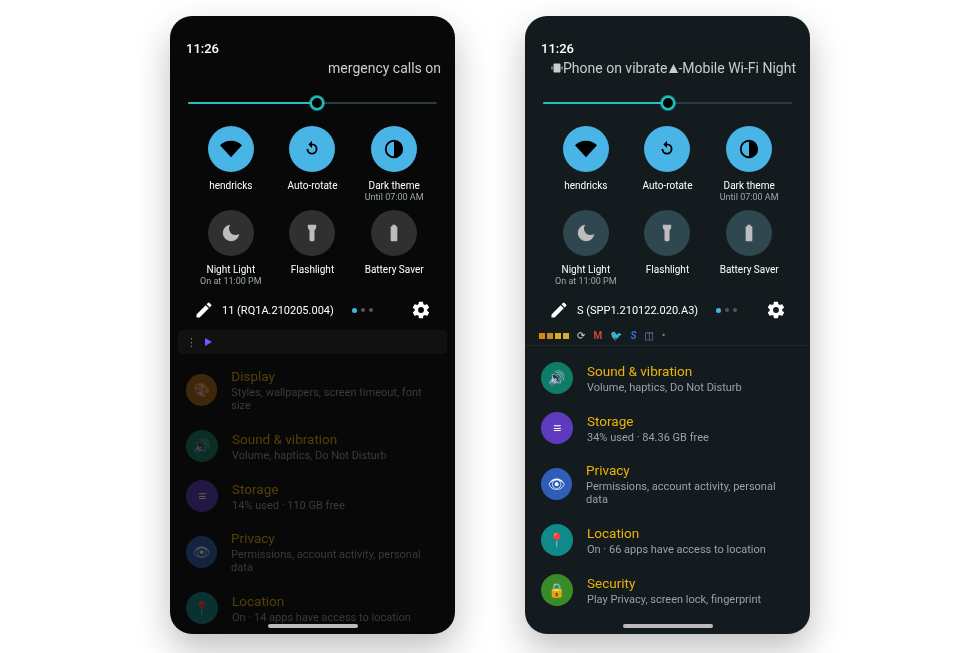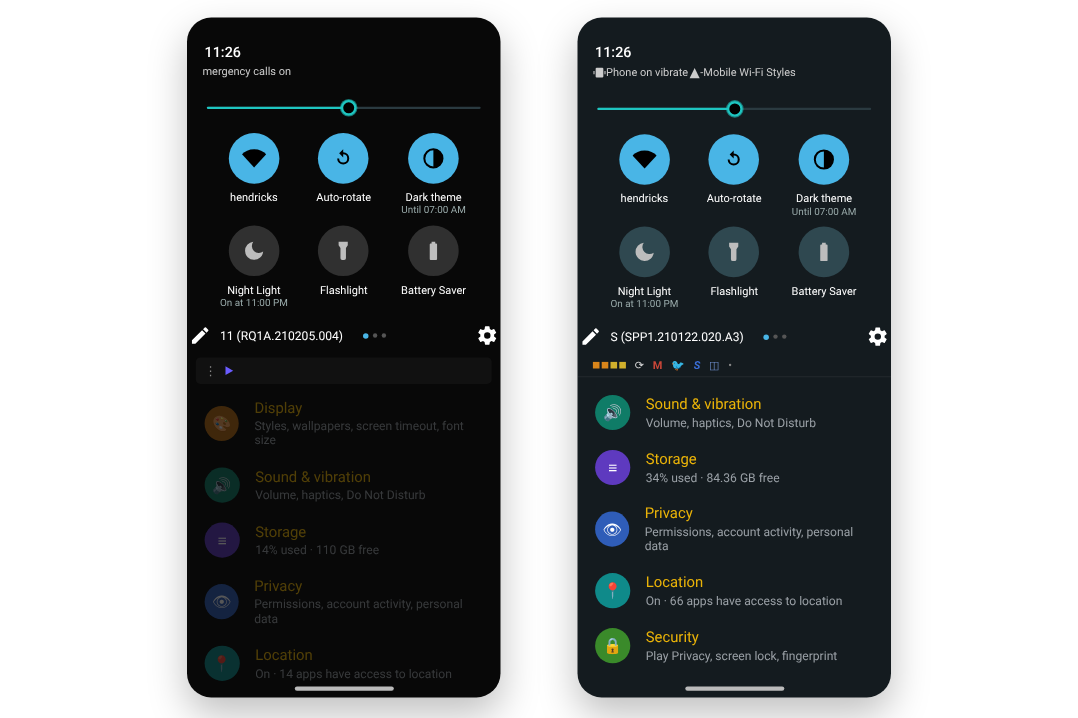--- a/index.html
+++ b/index.html
@@ -22,21 +22,21 @@
     overflow: hidden;
     position: relative;
     box-shadow: 0 15px 35px rgba(0,0,0,0.25);
     color: #fff;
   }
   .phone-left { background: #080808; }
   .phone-right { background: #141B1F; }
 
   
   .status { height: 42px; display:flex; align-items:flex-end; padding:0 16px 2px; font-size:13px; font-weight:500; }
-  .status-sub { display:flex; align-items:center; justify-content:flex-start; padding:2px 14px 6px; font-size:10px; color:#ccc; }
+  .status-sub { display:flex; align-items:center; justify-content:flex-end; padding:2px 14px 6px; font-size:14px; color:#ccc; }
   .status-sub .left-ic { display:flex; align-items:center; gap:0; }
 
   
   .slider-wrap { padding: 14px 18px 4px; }
   .slider { position:relative; height:14px; }
   .slider-track { position:absolute; top:6px; left:0; right:0; height:2px; background:#2a3a40; border-radius:2px; }
   .slider-fill { position:absolute; top:6px; left:0; height:2px; background:#1ec5c0; border-radius:2px; }
   .slider-thumb {
     position:absolute; top:0; width:14px; height:14px; border-radius:50%;
     background:#000; border:2px solid #1ec5c0; transform:translateX(-50%);
@@ -50,21 +50,21 @@
     width:46px; height:46px; border-radius:50%;
     display:flex; align-items:center; justify-content:center;
     margin-bottom:8px;
   }
   .tile-circle.on  { background:#49b5e6; color:#000; }
   .tile-circle.off-left  { background:#303030; color:#bdbdbd; }
   .tile-circle.off-right { background:#2f4850; color:#bdbdbd; }
   .tile .sub { color:#9aa; font-size:9px; margin-top:1px; }
 
   
-  .qs-footer { display:flex; align-items:center; justify-content:space-between; padding:14px 2px 4px; font-size:11px; }
+  .qs-footer { display:flex; align-items:center; justify-content:space-between; padding:14px 24px 4px; font-size:11px; }
   .qs-footer .fleft { display:flex; align-items:center; gap:8px; }
   .dots { display:flex; gap:4px; margin-left:10px; }
   .dot { width:4px; height:4px; border-radius:50%; background:#555; }
   .dot.active { width:5px; height:5px; background:#49b5e6; }
 
   
   .media-bar { margin:6px 8px 0; background:#111; border-radius:4px; height:24px; display:flex; align-items:center; padding:0 8px; gap:8px; }
   .play-tri { width:0;height:0;border-left:7px solid #6a5cff;border-top:4px solid transparent;border-bottom:4px solid transparent; }
 
   
@@ -253,21 +253,21 @@
           </svg>
       </span>
       <span>Phone on vibrate</span>
     </div>
     <div class="left-ic">
       <span>
         <svg width="11" height="11" viewBox="0 0 24 24" fill="#ccc">
             <path d="M2 22h20L12 2z"></path>
           </svg>
       </span>
-      <span>-Mobile Wi-Fi Styles</span>
+      <span>-Mobile Wi-Fi Night</span>
     </div>
   </div>
 
   <div class="slider-wrap">
     <div class="slider">
       <div class="slider-track"></div>
       <div class="slider-fill" style="width:50%"></div>
       <div class="slider-thumb" style="left:50%"></div>
     </div>
   </div>

